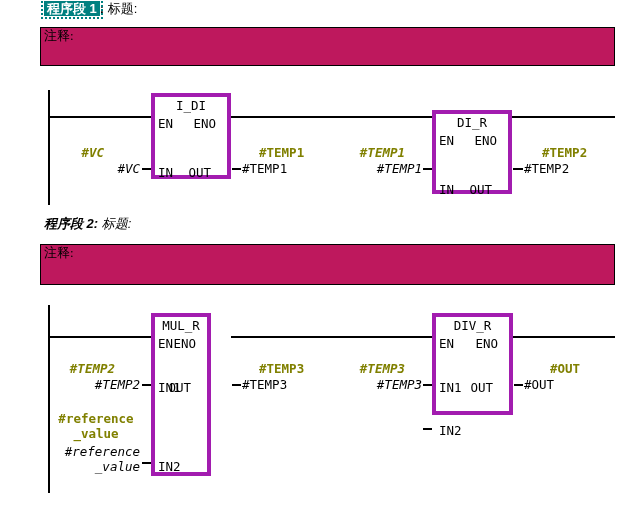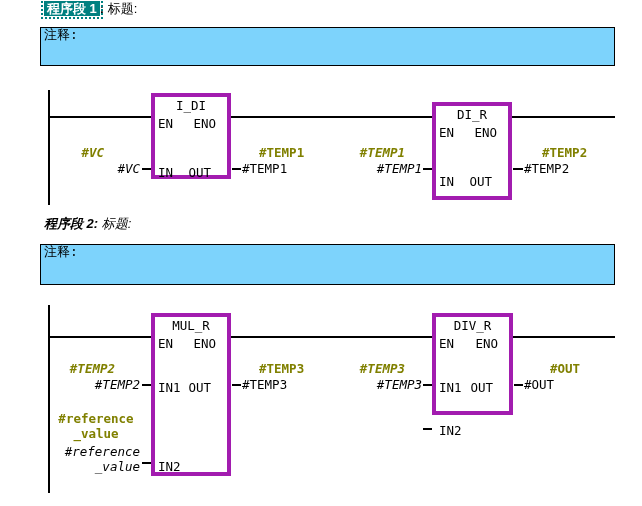--- a/index.html
+++ b/index.html
@@ -20,22 +20,22 @@
   .op { position:absolute; white-space:pre; }
   .ral { text-align:right;font-style:italic; }
   .ctr { text-align:center; }
   .sym { color:#808000; font-weight:bold; }
   .two { line-height:15px; }
   
   .net-h { position:absolute; font-family:"Liberation Sans","DejaVu Sans",sans-serif; font-size:13px; font-weight:bold; white-space:pre; }
   .sel { background:#008080; color:#ffffff; padding:0 3px; outline:2px dotted #008080; outline-offset:1px; }
   .tl { font-weight:normal; }
   
-  .cmt { position:absolute; background:#7dd3fc; border:1px solid #000; box-sizing:border-box;
-         font-family:Liberation Mono, monospace; font-size:13px;text-align:center; }
+  .cmt { position:absolute; background:#be185d; border:1px solid #000; box-sizing:border-box;
+         font-family:Liberation Serif, serif; font-size:13px;text-align:center; }
   .cmt span { position:absolute; top:1px; left:3px; }
 </style>
 </head>
 <body>
 
 <div class="canvas">
 
   <div class="net-h" style="left:6px; top:2px;"><span class="sel">程序段 1</span><span>:</span> <span class="tl">标题:</span></div>
 
   <div class="cmt" style="left:2px; top:27px; width:575px; height:39px;">
@@ -48,21 +48,21 @@
   <div class="h" style="left:474px; top:116px; width:103px;"></div>
 
   <div class="blk" style="left:113px; top:93px; width:80px; height:86px;">
     <div class="bt">I_DI</div>
     <div class="pin" style="left:3px; top:20px;">EN</div>
     <div class="pin" style="right:11px; top:20px;">ENO</div>
     <div class="pin" style="left:3px; top:69px;">IN</div>
     <div class="pin" style="right:16px; top:69px;">OUT</div>
   </div>
 
-  <div class="blk" style="left:394px; top:102px; width:80px; height:98px;">
+  <div class="blk" style="left:394px; top:110px; width:80px; height:84px;">
     <div class="bt">DI_R</div>
     <div class="pin" style="left:3px; top:20px;">EN</div>
     <div class="pin" style="right:11px; top:20px;">ENO</div>
     <div class="pin" style="left:3px; top:69px;">IN</div>
     <div class="pin" style="right:16px; top:69px;">OUT</div>
   </div>
 
   <div class="op sym ral" style="right:576px; top:146px;">#VC</div>
   <div class="op ral" style="right:540px; top:162px;">#VC</div>
   <div class="stub" style="left:104px; top:168px;"></div>
@@ -83,21 +83,21 @@
 
   <div class="cmt" style="left:2px; top:244px; width:575px; height:41px;">
     <span>注释:</span>
   </div>
 
   <div class="v" style="left:10px; top:305px; height:188px;"></div>
   <div class="h" style="left:11px; top:336px; width:102px;"></div>
   <div class="h" style="left:193px; top:336px; width:201px;"></div>
   <div class="h" style="left:474px; top:336px; width:103px;"></div>
 
-  <div class="blk" style="left:113px; top:313px; width:80px; height:163px;">
+  <div class="blk" style="left:113px; top:313px; width:60px; height:163px;">
     <div class="bt">MUL_R</div>
     <div class="pin" style="left:3px; top:20px;">EN</div>
     <div class="pin" style="right:11px; top:20px;">ENO</div>
     <div class="pin" style="left:3px; top:64px;">IN1</div>
     <div class="pin" style="right:16px; top:64px;">OUT</div>
     <div class="pin" style="left:3px; top:143px;">IN2</div>
   </div>
 
   <div class="blk" style="left:394px; top:313px; width:81px; height:102px;">
     <div class="bt">DIV_R</div>

